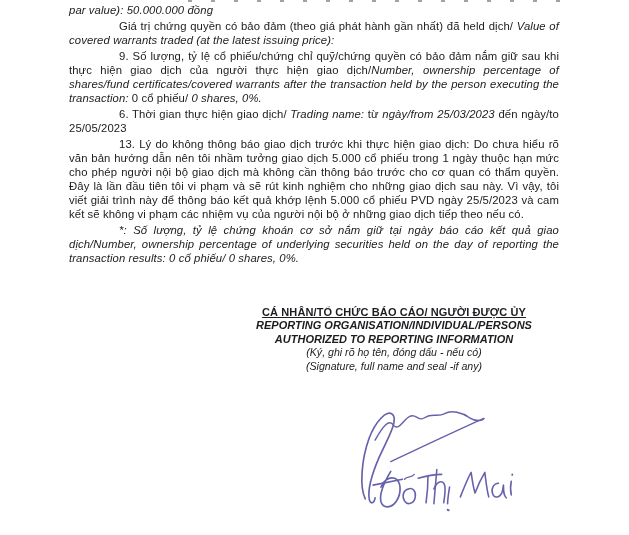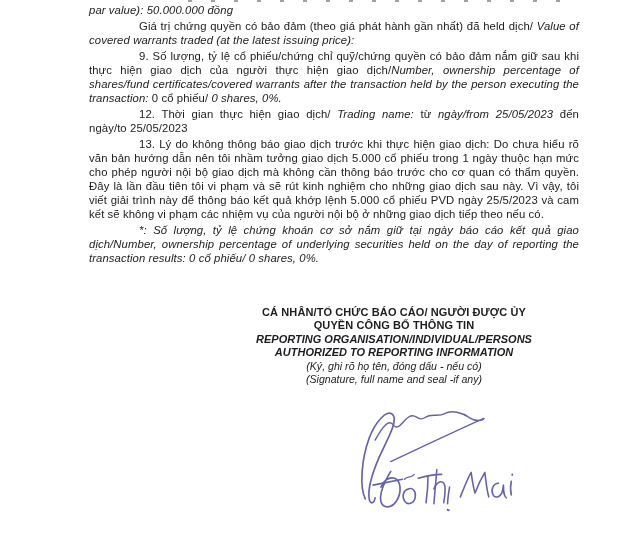--- a/index.html
+++ b/index.html
@@ -9,61 +9,60 @@
     font-family:"Liberation Sans","DejaVu Sans",sans-serif;
   }
   .page{position:absolute;inset:0;}
   
   .top-artifact{
     position:absolute;left:188px;top:0;width:374px;height:2px;
     background:repeating-linear-gradient(90deg,#55555a 0 4px,transparent 4px 23px);
     opacity:.55;
   }
   .doc{
-    position:absolute;left:89px;top:3px;width:490px;
+    position:absolute;left:69px;top:3px;width:490px;
     font-size:11.3px;line-height:14px;color:#212125;
     text-align:justify;
     letter-spacing:.1px;
   }
   .doc p{margin:2px 0 0 0;text-indent:50px;}
   .doc p.fragment{margin-top:0;text-indent:0;text-align:left;}
   .run-normal{font-style:normal;}
   .run-italic{font-style:italic;}
   .sig-block{
     position:absolute;left:236px;top:306px;width:316px;
     text-align:center;color:#1d1d21;
     font-size:11px;line-height:13.4px;
   }
-  .sg-bold{font-weight:bold;letter-spacing:.1px;}
+  .sg-bold{font-weight:bold;letter-spacing:.1px;text-decoration:underline;}
   .sg-bolditalic{font-weight:bold;font-style:italic;}
   .sg-italic{font-style:italic;font-size:10.6px;text-align:center;}
   .signature{
     position:absolute;left:330px;top:400px;width:196px;height:134px;
   }
   .signature svg{display:block;width:100%;height:100%;}
 </style>
 </head>
 <body>
 
 <div class="page">
 
   <div class="top-artifact"></div>
 
   <div class="doc">
     <p class="fragment"><span class="run-italic">par value): 50.000.000 đồng</span></p>
     <p><span class="run-normal">Giá trị chứng quyền có bảo đảm (theo giá phát hành gần nhất) đã held dịch/ </span><span class="run-italic">Value of covered warrants traded (at the latest issuing price):</span></p>
     <p><span class="run-normal">9. Số lượng, tỷ lệ cổ phiếu/chứng chỉ quỹ/chứng quyền có bảo đảm nắm giữ sau khi thực hiện giao dịch của người thực hiện giao dịch/</span><span class="run-italic">Number, ownership percentage of shares/fund certificates/covered warrants after the transaction held by the person executing the transaction:</span><span class="run-normal"> 0 cổ phiếu/ </span><span class="run-italic">0 shares, 0%.</span></p>
-    <p><span class="run-normal">12. Thời gian thực hiện giao dịch/ </span><span class="run-italic">Trading name:</span><span class="run-normal"> từ </span><span class="run-italic">ngày/from 25/05/2023</span><span class="run-normal"> đến ngày/to 25/05/2023</span></p>
+    <p><span class="run-normal">6. Thời gian thực hiện giao dịch/ </span><span class="run-italic">Trading name:</span><span class="run-normal"> từ </span><span class="run-italic">ngày/from 25/03/2023</span><span class="run-normal"> đến ngày/to 25/05/2023</span></p>
     <p><span class="run-normal">13. Lý do không thông báo giao dịch trước khi thực hiện giao dịch: Do chưa hiểu rõ văn bản hướng dẫn nên tôi nhầm tưởng giao dịch 5.000 cổ phiếu trong 1 ngày thuộc hạn mức cho phép người nội bộ giao dịch mà không cần thông báo trước cho cơ quan có thẩm quyền. Đây là lần đầu tiên tôi vi phạm và sẽ rút kinh nghiệm cho những giao dịch sau này. Vì vậy, tôi viết giải trình này để thông báo kết quả khớp lệnh 5.000 cổ phiếu PVD ngày 25/5/2023 và cam kết sẽ không vi phạm các nhiệm vụ của người nội bộ ở những giao dịch tiếp theo nếu có.</span></p>
     <p><span class="run-italic">*: Số lượng, tỷ lệ chứng khoán cơ sở nắm giữ tại ngày báo cáo kết quả giao dịch/Number, ownership percentage of underlying securities held on the day of reporting the transaction results: 0 cổ phiếu/ 0 shares, 0%.</span></p>
   </div>
 
   <div class="sig-block">
     <div class="sg-bold">CÁ NHÂN/TỔ CHỨC BÁO CÁO/ NGƯỜI ĐƯỢC ỦY</div>
-    <div class="sg-bold">QUYỀN CÔNG BỐ THÔNG TIN</div>
     <div class="sg-bolditalic">REPORTING ORGANISATION/INDIVIDUAL/PERSONS</div>
     <div class="sg-bolditalic">AUTHORIZED TO REPORTING INFORMATION</div>
     <div class="sg-italic">(Ký, ghi rõ họ tên, đóng dấu - nếu có)</div>
     <div class="sg-italic">(Signature, full name and seal -if any)</div>
   </div>
 
   <div class="signature" aria-label="Đỗ Thị Mai">
     <svg viewBox="0 0 200 135" xmlns="http://www.w3.org/2000/svg">
       <g fill="none" stroke="#5a54a5" stroke-linecap="round" stroke-linejoin="round" opacity="0.92">
 

